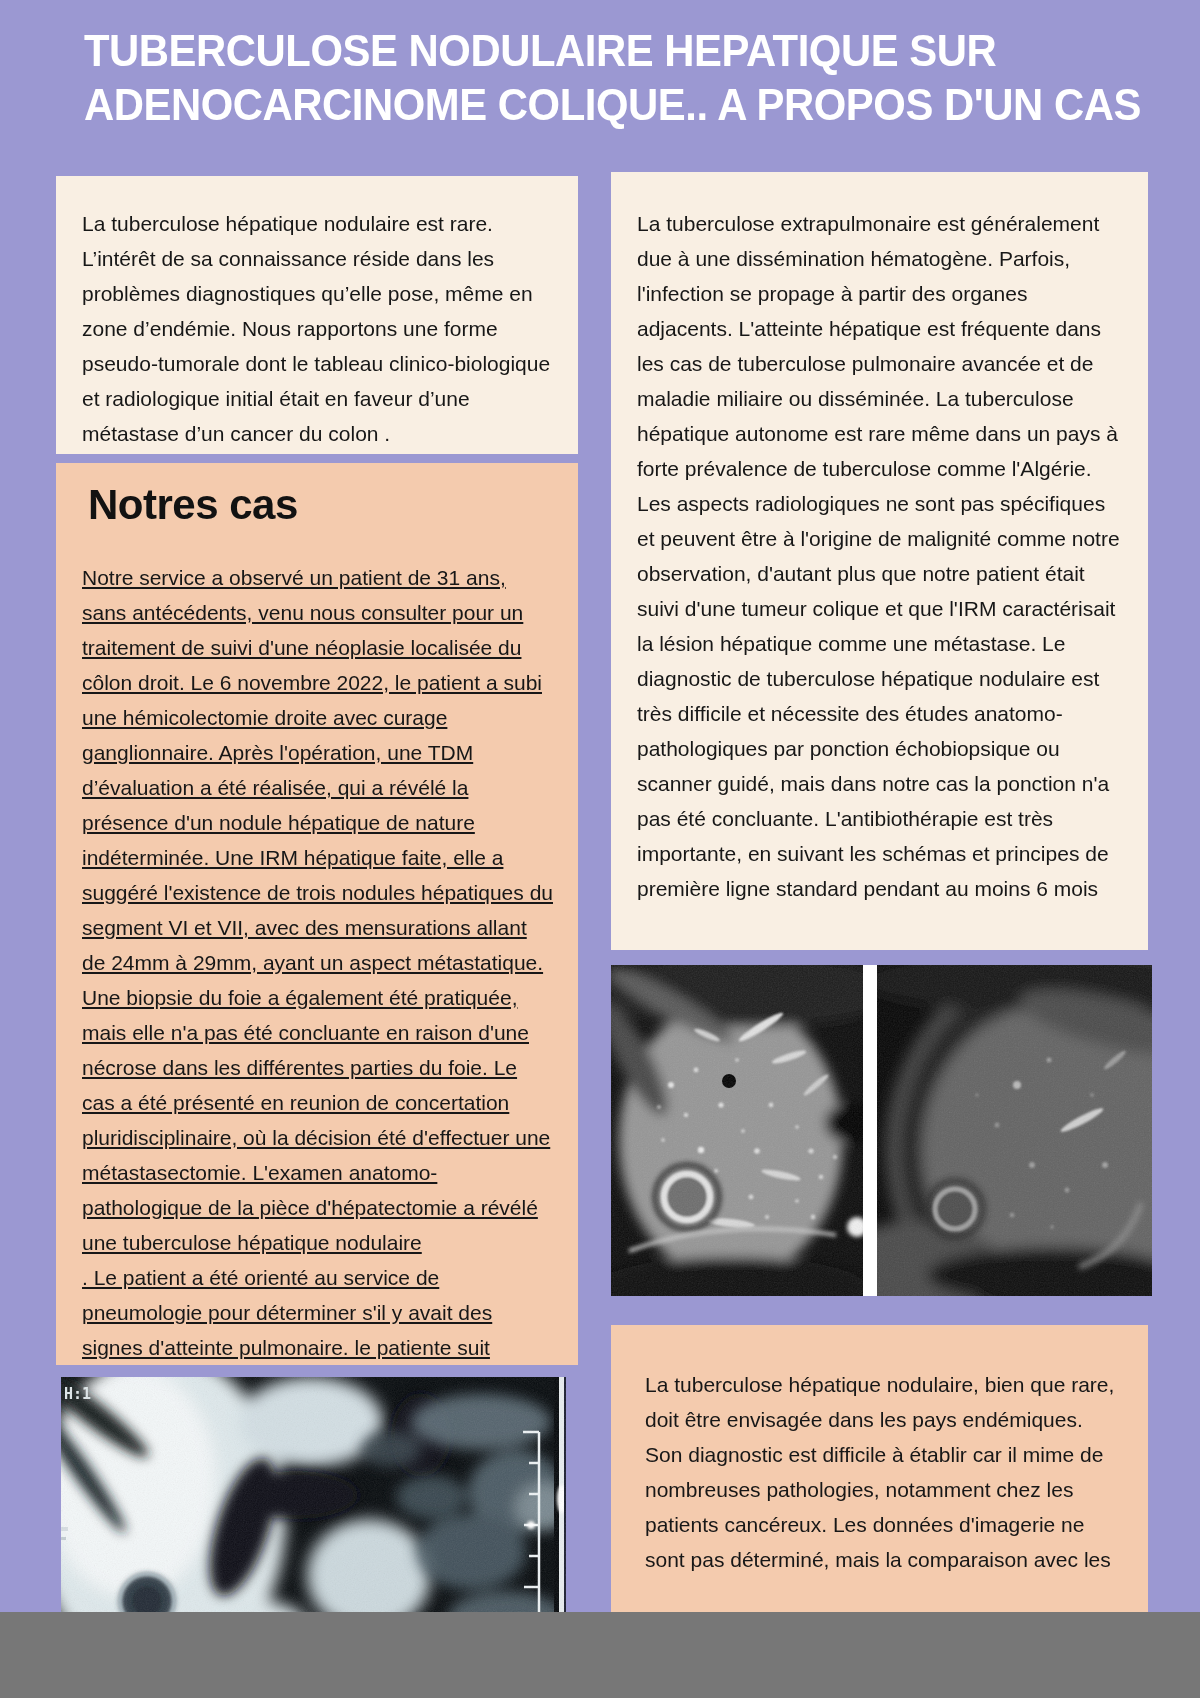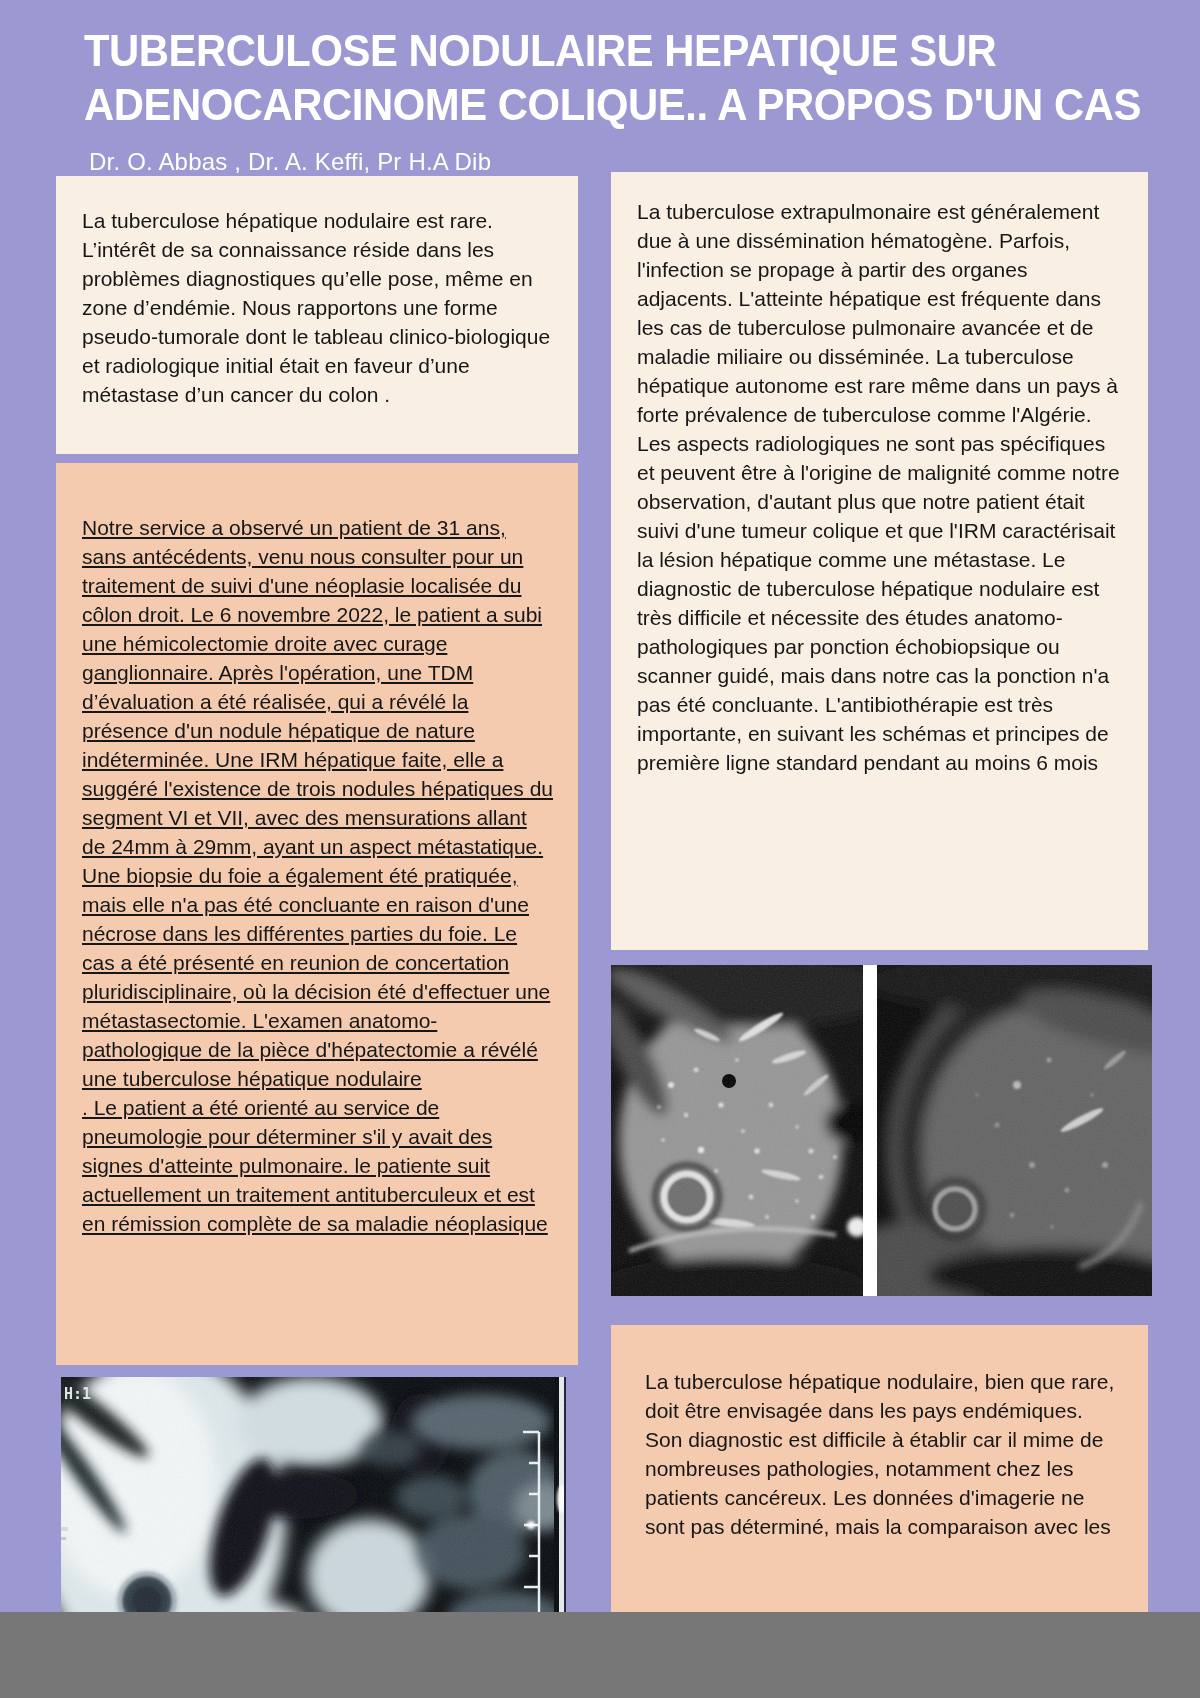--- a/index.html
+++ b/index.html
@@ -40,29 +40,29 @@
     padding:18px 24px 16px 24px;
     overflow:hidden;
   }
   .box.cream{background:var(--panel-cream);}
   .box.peach{background:var(--panel-peach);}
   .box h2{
     font-size:42px;line-height:1.12;font-weight:bold;
     color:#121212;padding-left:8px;letter-spacing:-0.5px;
   }
   .box .body{
-    font-size:21px;line-height:29px;color:var(--body-text);
+    font-size:21px;line-height:35px;color:var(--body-text);
     padding-left:2px;white-space:pre-line;
   }
   .box-intro{left:56px;top:176px;width:522px;height:278px;}
   .box-intro .body{margin-top:12px;}
   .box-cases{left:56px;top:463px;width:522px;height:902px;}
   .box-cases .body{margin-top:32px;text-decoration:underline;}
   .box-discussion{left:611px;top:172px;width:537px;height:778px;}
-  .box-discussion .body{margin-top:7px;}
+  .box-discussion .body{margin-top:16px;}
   .box-conclusion{left:611px;top:1325px;width:537px;height:335px;}
   .box-conclusion .body{margin-top:24px;padding-left:10px;}
   .mri-axial{
     position:absolute;left:61px;top:1377px;width:505px;height:276px;
     background:#c2410c;
   }
   .mri-axial svg{display:block;width:100%;height:100%;}
   .mri-pair{
     position:absolute;left:611px;top:965px;width:541px;height:331px;
     display:flex;gap:14px;background:#ffffff;
@@ -75,27 +75,27 @@
 </head>
 <body>
 
 <div class="poster">
 
   <div class="title">
     <div class="tline"><span>TUBERCULOSE NODULAIRE HEPATIQUE SUR</span></div>
     <div class="tline"><span>ADENOCARCINOME COLIQUE.. A PROPOS D'UN CAS</span></div>
   </div>
 
-  <div class="authors">Dr. O. Abbas , Dr. A. Keffi, Pr H.A Dib</div>
 
   <div class="box cream box-intro">
     <div class="body">La tuberculose hépatique nodulaire est rare. L’intérêt de sa connaissance réside dans les problèmes diagnostiques qu’elle pose, même en zone d’endémie. Nous rapportons une forme pseudo-tumorale dont le tableau clinico-biologique et radiologique initial était en faveur d’une métastase d’un cancer du colon .</div>
   </div>
 
   <div class="box peach box-cases">
+    <h2>Notres cas</h2>
     <div class="body">Notre service a observé un patient de 31 ans, sans antécédents, venu nous consulter pour un traitement de suivi d'une néoplasie localisée du côlon droit. Le 6 novembre 2022, le patient a subi une hémicolectomie droite avec curage ganglionnaire. Après l'opération, une TDM d’évaluation a été réalisée, qui a révélé la présence d'un nodule hépatique de nature indéterminée. Une IRM hépatique faite, elle a suggéré l'existence de trois nodules hépatiques du segment VI et VII, avec des mensurations allant de 24mm à 29mm, ayant un aspect métastatique. Une biopsie du foie a également été pratiquée, mais elle n'a pas été concluante en raison d'une nécrose dans les différentes parties du foie. Le cas a été présenté en reunion de concertation pluridisciplinaire, où la décision été d'effectuer une métastasectomie. L'examen anatomo-pathologique de la pièce d'hépatectomie a révélé une tuberculose hépatique nodulaire
 . Le patient a été orienté au service de pneumologie pour déterminer s'il y avait des signes d'atteinte pulmonaire. le patiente suit actuellement un traitement antituberculeux et est en rémission complète de sa maladie néoplasique</div>
   </div>
 
   <div class="box cream box-discussion">
     <div class="body">La tuberculose extrapulmonaire est généralement due à une dissémination hématogène. Parfois, l'infection se propage à partir des organes adjacents. L'atteinte hépatique est fréquente dans les cas de tuberculose pulmonaire avancée et de maladie miliaire ou disséminée. La tuberculose hépatique autonome est rare même dans un pays à forte prévalence de tuberculose comme l'Algérie. Les aspects radiologiques ne sont pas spécifiques et peuvent être à l'origine de malignité comme notre observation, d'autant plus que notre patient était suivi d'une tumeur colique et que l'IRM caractérisait la lésion hépatique comme une métastase. Le diagnostic de tuberculose hépatique nodulaire est très difficile et nécessite des études anatomo-pathologiques par ponction échobiopsique ou scanner guidé, mais dans notre cas la ponction n'a pas été concluante. L'antibiothérapie est très importante, en suivant les schémas et principes de première ligne standard pendant au moins 6 mois</div>
   </div>
 
   <div class="box peach box-conclusion">
     <div class="body">La tuberculose hépatique nodulaire, bien que rare, doit être envisagée dans les pays endémiques. Son diagnostic est difficile à établir car il mime de nombreuses pathologies, notamment chez les patients cancéreux. Les données d'imagerie ne sont pas déterminé, mais la comparaison avec les</div>

